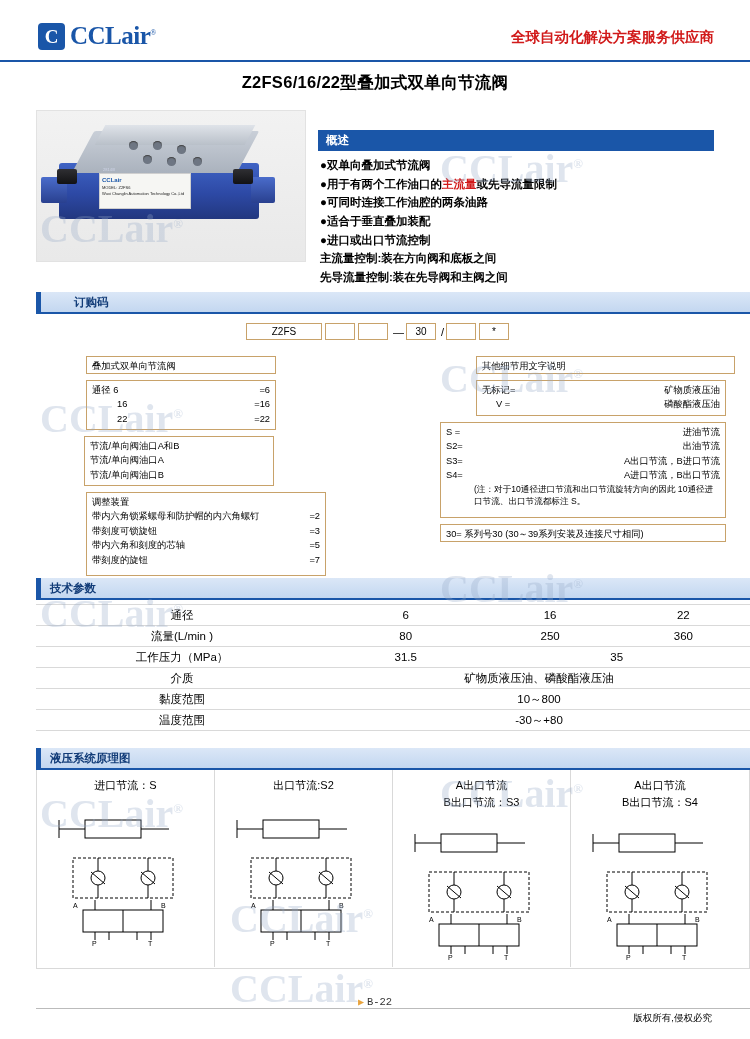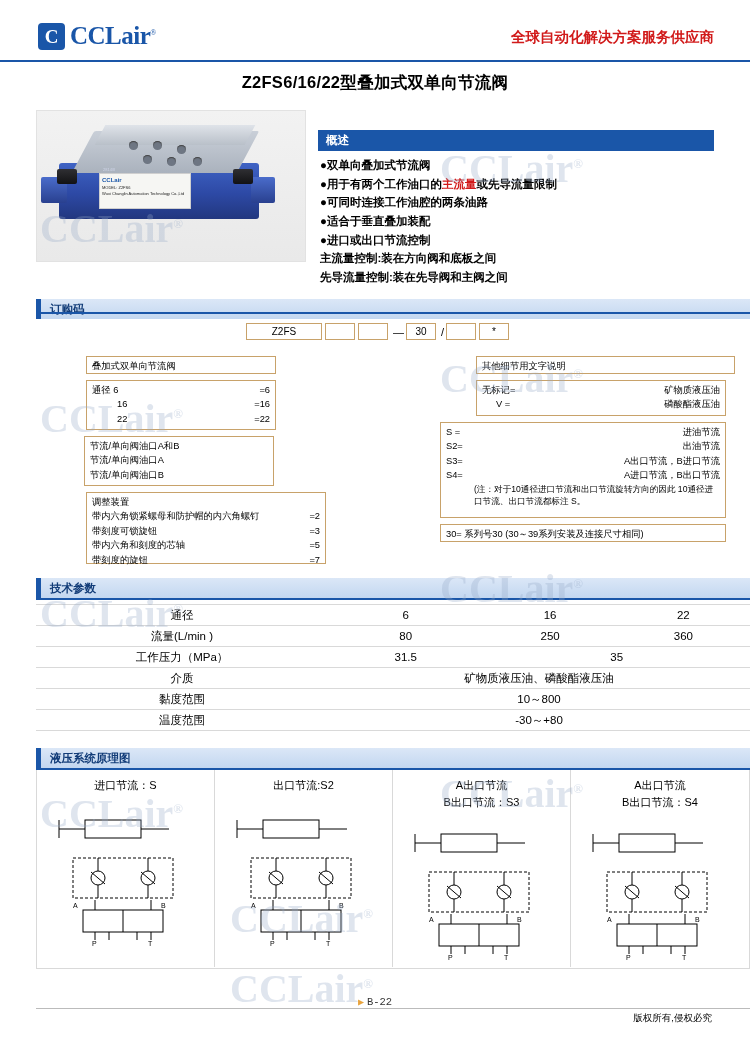--- a/index.html
+++ b/index.html
@@ -216,21 +216,21 @@
       <div class="li">●双单向叠加式节流阀</div>
       <div class="li">●用于有两个工作油口的<span class="hl">主流量</span>或先导流量限制</div>
       <div class="li">●可同时连接工作油腔的两条油路</div>
       <div class="li">●适合于垂直叠加装配</div>
       <div class="li">●进口或出口节流控制</div>
       <div class="li">主流量控制:装在方向阀和底板之间</div>
       <div class="li">先导流量控制:装在先导阀和主阀之间</div>
     </div>
   </div>
 
-  <div class="sec-bar" style="top:299px;">
+  <div class="sec-bar" style="top:292px;padding-left:24px;">
     <span>订购码</span>
   </div>
   <div class="sec-underline" style="top:312px;"></div>
 
   <div class="order-box">
 
     <div class="code-row">
       <div class="cell w60">Z2FS</div>
       <div class="cell w30"></div>
       <div class="cell w30"></div>
@@ -250,21 +250,21 @@
       <div class="row"><span class="lbl" style="padding-left:25px">16</span><span class="val">=16</span></div>
       <div class="row"><span class="lbl" style="padding-left:25px">22</span><span class="val">=22</span></div>
     </div>
 
     <div class="ob" style="left:48px; top:118px; width:190px; height:50px;">
       <div class="row">节流/单向阀油口A和B</div>
       <div class="row">节流/单向阀油口A</div>
       <div class="row">节流/单向阀油口B</div>
     </div>
 
-    <div class="ob" style="left:50px; top:174px; width:240px; height:72px;">
+    <div class="ob" style="left:50px; top:174px; width:240px; height:84px;">
       <div class="row">调整装置</div>
       <div class="row"><span class="lbl">带内六角锁紧螺母和防护帽的内六角螺钉</span><span class="val">=2</span></div>
       <div class="row"><span class="lbl">带刻度可锁旋钮</span><span class="val">=3</span></div>
       <div class="row"><span class="lbl">带内六角和刻度的芯轴</span><span class="val">=5</span></div>
       <div class="row"><span class="lbl">带刻度的旋钮</span><span class="val">=7</span></div>
     </div>
 
     <div class="ob" style="left:440px; top:38px; width:259px; height:18px;">
       <div class="row">其他细节用文字说明</div>
     </div>

